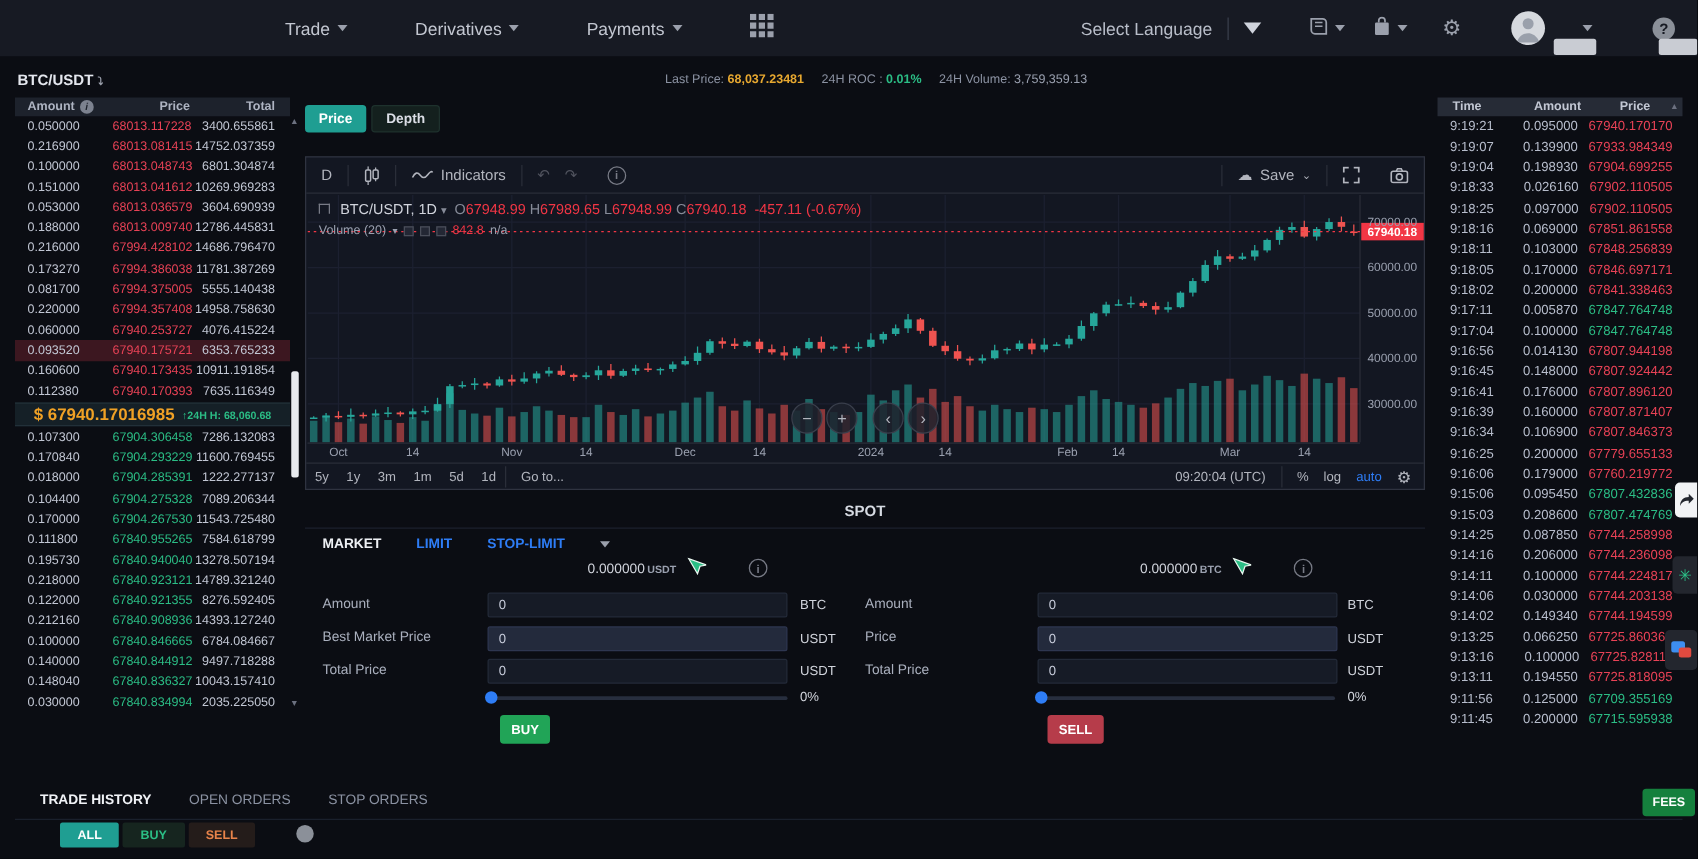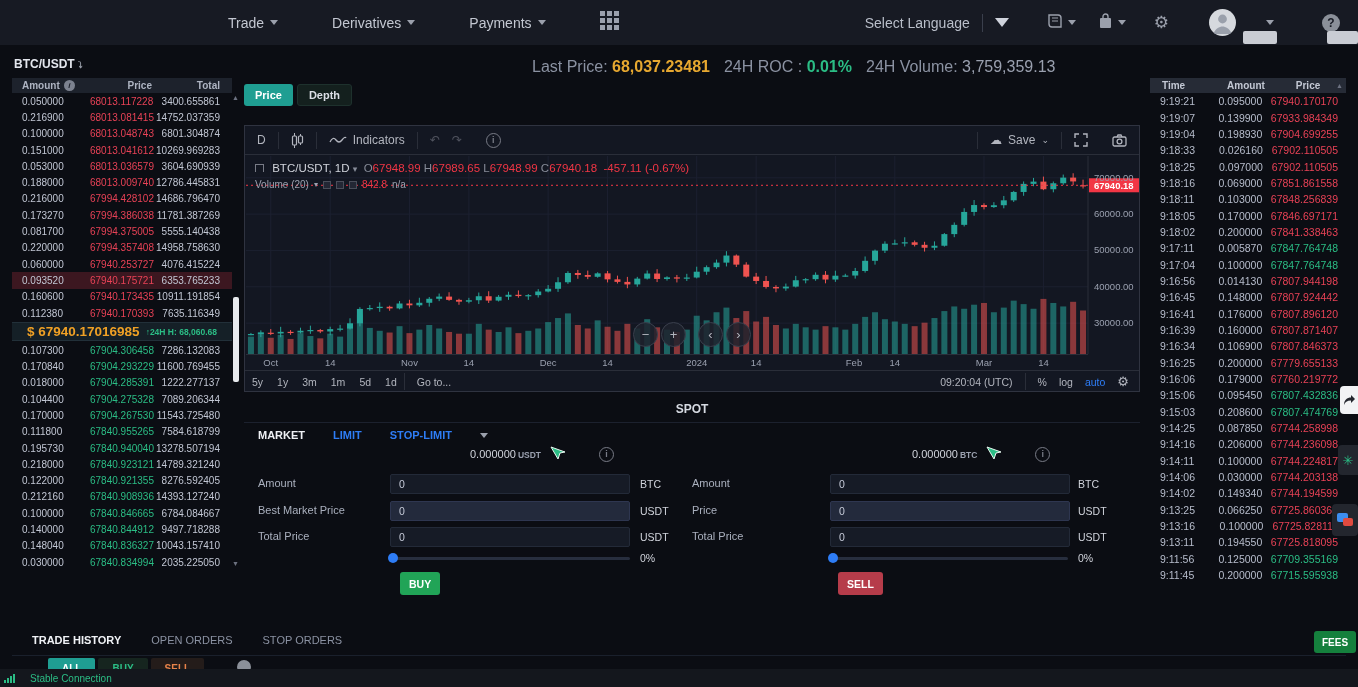--- a/index.html
+++ b/index.html
@@ -16,21 +16,21 @@
   .vdiv { width:1px; height:18px; background:#3a3f4c; margin:0 12px; }
   .tri-down { width:0; height:0; border-left:7px solid transparent; border-right:7px solid transparent; border-top:9px solid #cfd3dc; }
   .icn { color:#9ba0ac; font-size:15px; }
   .avatar { width:27px; height:27px; border-radius:50%; background:#d6d9de; display:flex; align-items:center; justify-content:center; overflow:hidden; }
   .qmark { width:18px; height:18px; border-radius:50%; background:#8b9099; color:#171a23; font-size:12px; font-weight:bold; display:flex; align-items:center; justify-content:center; }
   .stub { position:absolute; height:13px; background:#c9ccd3; border-radius:2px; top:31px; }
 
   
   .pair { position:absolute; left:14px; top:57px; font-size:12px; font-weight:bold; color:#e4e7ee; cursor:pointer; }
   .pair .chev { font-size:9px; color:#9ba0ac; }
-  .stats { position:absolute; left:532px; top:58px; font-size:16px; color:#8b92a2; display:flex; gap:14px; white-space:nowrap; }
+  .stats { position:absolute; left:532px; top:58px; font-size:10px; color:#8b92a2; display:flex; gap:14px; white-space:nowrap; }
   .stats b { font-weight:bold; }
   .v-orange { color:#e7a830; }
   .v-green { color:#2bbd85; }
   .v-gray { color:#9aa0af; }
 
   
   .ob { position:absolute; left:12px; top:78px; width:220px; }
   .ob-head { height:15px; background:#1d222c; display:flex; align-items:center; font-size:10px; color:#aeb4c2; font-weight:bold; }
   .ob-head .c1 { padding-left:10px; width:78px; display:flex; align-items:center; gap:4px; }
   .ob-head .c2 { width:62px; text-align:right; }
@@ -1028,23 +1028,14 @@
     </div>
   <div class="bdiv"></div>
   <button class="fees">FEES</button>
   <div class="filters" id="filters">
       <button class="fbtn f-all">ALL</button>
       <button class="fbtn f-buy">BUY</button>
       <button class="fbtn f-sell">SELL</button>
       <span class="f-refresh"></span>
     </div>
 
-  <div class="statusbar">
-    <span class="sigbars">
-        <i style="height:3px"></i>
-        <i style="height:5px"></i>
-        <i style="height:7px"></i>
-        <i style="height:9px"></i>
-      </span>
-    <span class="txt">Stable Connection</span>
-  </div>
 
 </div>
 
 </body></html>

